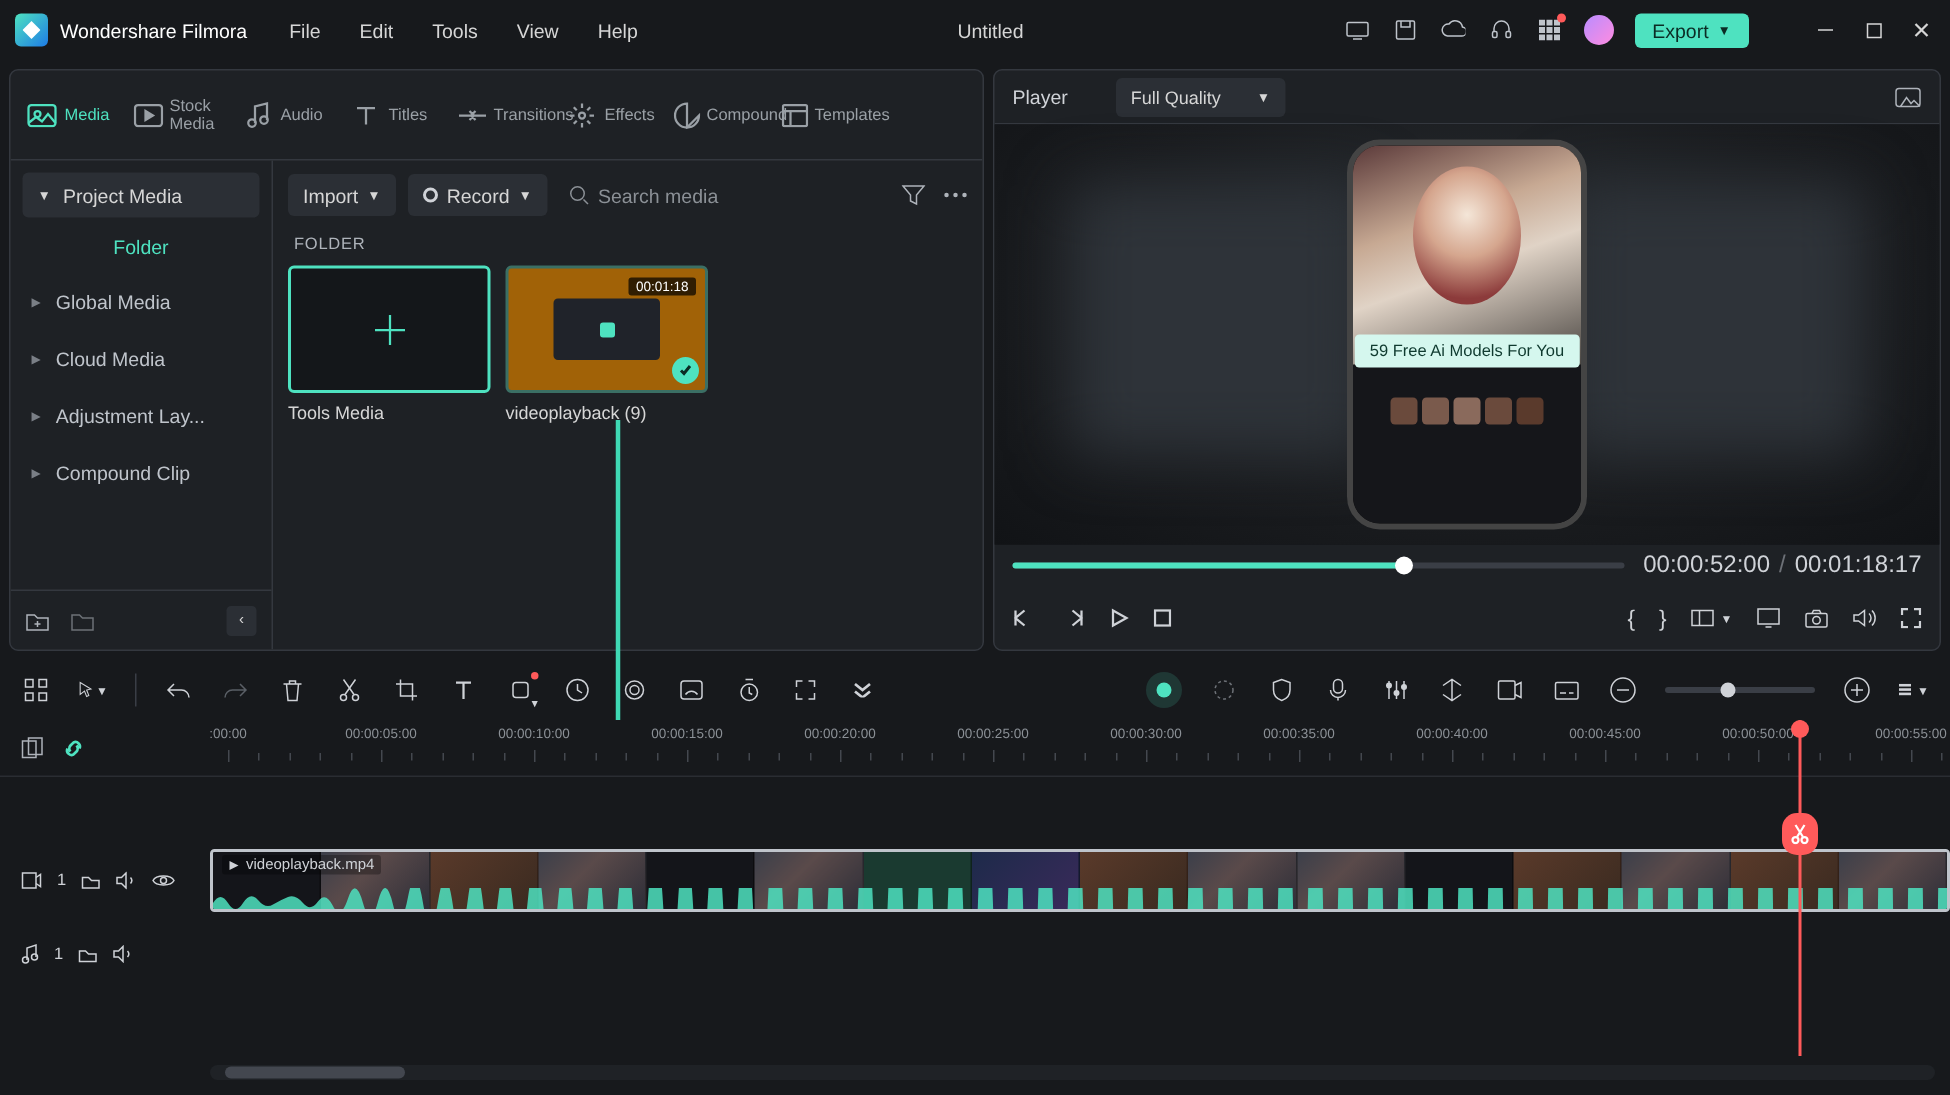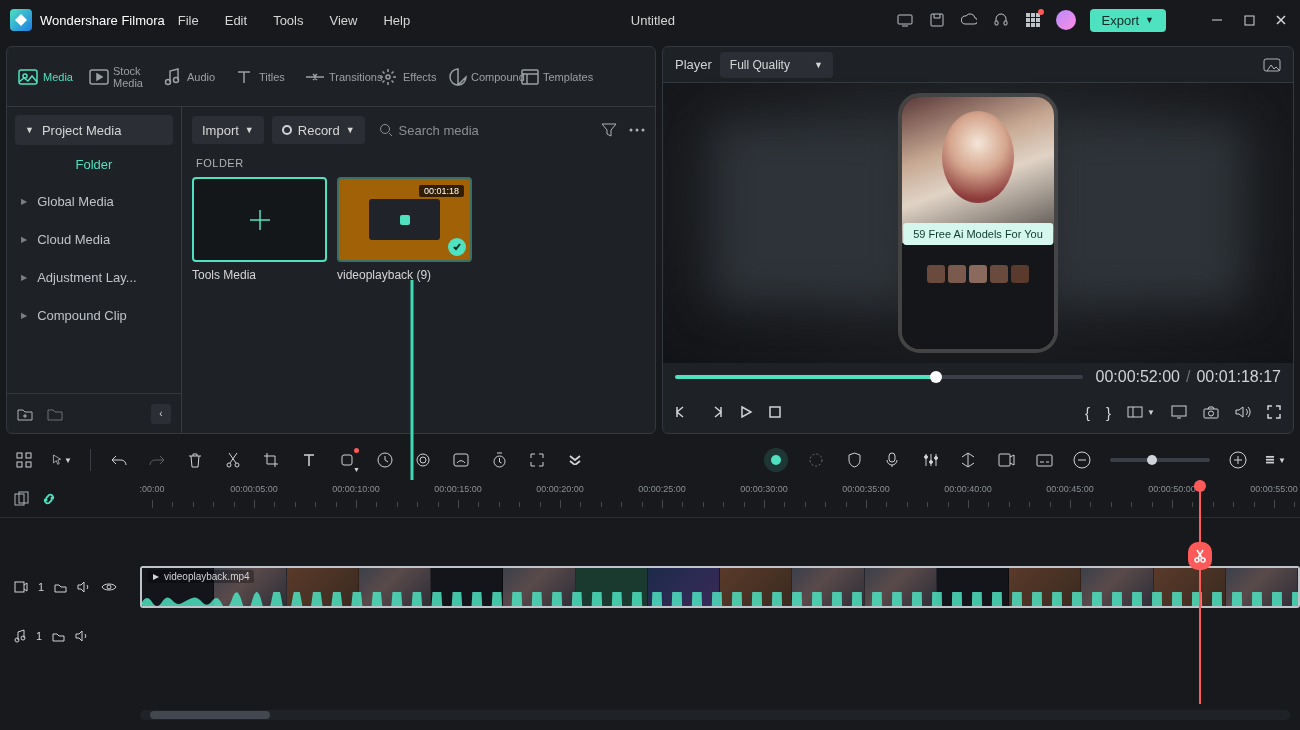--- a/index.html
+++ b/index.html
@@ -13,21 +13,21 @@
     --accent:#4ee2c0;
     --accent-dark:#1aa389;
   }
   *{box-sizing:border-box;font-family:"Segoe UI",Arial,sans-serif;}
   body{margin:0;background:var(--bg);color:var(--text);width:1300px;height:730px;overflow:hidden;font-size:13px;}
   svg{display:block;}
 
   
   .titlebar{height:40px;display:flex;align-items:center;padding:0 10px;background:var(--bg);}
   .titlebar .logo{width:22px;height:22px;background:linear-gradient(135deg,#4ee2c0,#1e7ce6);border-radius:4px;margin-right:8px;display:flex;align-items:center;justify-content:center;}
-  .titlebar .app{font-size:13px;color:#fff;margin-right:13px;}
+  .titlebar .app{font-size:13px;color:#fff;margin-right:28px;}
   .menu{display:flex;gap:26px;}
   .menu span{color:var(--text);cursor:pointer;}
   .title-center{flex:1;text-align:center;color:var(--text);}
   .title-right{display:flex;align-items:center;gap:14px;}
   .title-ico{width:18px;height:18px;display:flex;align-items:center;justify-content:center;color:#bfc4cb;cursor:pointer;}
   .export-btn{background:var(--accent);color:#0b2c24;padding:4px 12px;border-radius:4px;display:flex;align-items:center;gap:6px;cursor:pointer;font-weight:500;}
   .win-btn{width:18px;height:18px;display:flex;align-items:center;justify-content:center;color:#d6d6d6;cursor:pointer;}
 
   
   .main{display:flex;height:400px;padding:6px;gap:6px;}
@@ -64,21 +64,21 @@
   .thumb .box{height:85px;border-radius:4px;background:#14171a;position:relative;overflow:hidden;}
   .thumb.import .box{border:2px solid var(--accent);}
   .thumb .plus{position:absolute;inset:0;display:flex;align-items:center;justify-content:center;}
   .thumb .plus svg{color:var(--accent);}
   .thumb.video .box{border:2px solid #3b6f64;background:#a16207;}
   .thumb .dur{position:absolute;top:6px;right:6px;background:rgba(0,0,0,.7);color:#fff;font-size:9px;padding:1px 5px;border-radius:2px;}
   .thumb .ok{position:absolute;bottom:4px;right:4px;width:18px;height:18px;border-radius:50%;background:var(--accent);display:flex;align-items:center;justify-content:center;}
   .thumb .cap{margin-top:6px;color:var(--text);font-size:12px;}
 
   
-  .preview-head{height:36px;display:flex;align-items:center;padding:0 12px;gap:8px;border-bottom:1px solid var(--border);}
+  .preview-head{height:36px;display:flex;align-items:center;padding:0 12px;gap:32px;border-bottom:1px solid var(--border);}
   .preview-head .sel{background:var(--panel3);height:26px;border-radius:4px;display:flex;align-items:center;padding:0 10px;gap:24px;cursor:pointer;font-size:12px;}
   .preview-head .sel .car{font-size:9px;}
   .preview-head .snap{margin-left:auto;color:#aeb3ba;cursor:pointer;}
   .preview-body{flex:1;display:flex;align-items:center;justify-content:center;background:#111316;position:relative;}
   .phone{width:160px;height:260px;border:4px solid #444;border-radius:22px;background:#0e0e0e;position:relative;overflow:hidden;display:flex;flex-direction:column;}
   .phone-upper{flex:1.5;background:linear-gradient(160deg,#5b3a3a 0%, #c7a993 35%, #e0d3c6 55%, #4a4642 100%);position:relative;}
   .phone-upper::after{content:"";position:absolute;inset:14px 40px 40px 40px;border-radius:50%;background:radial-gradient(circle at 50% 35%, #f4e6d8 0%, #d5a68e 40%, #8c3b3b 80%);}
   .phone-lower{flex:1;background:#15161a;padding:4px 3px;}
   .badge{position:absolute;left:50%;top:50%;transform:translateX(-50%);background:#d5f7ee;color:#0f3a2f;padding:5px 10px;border-radius:3px;font-size:11px;font-weight:500;white-space:nowrap;}
   .blur-bg{position:absolute;inset:0;background:radial-gradient(ellipse at 50% 40%,#2b3035 0%, #1a1c1f 60%, #111316 100%);filter:blur(0px);}

